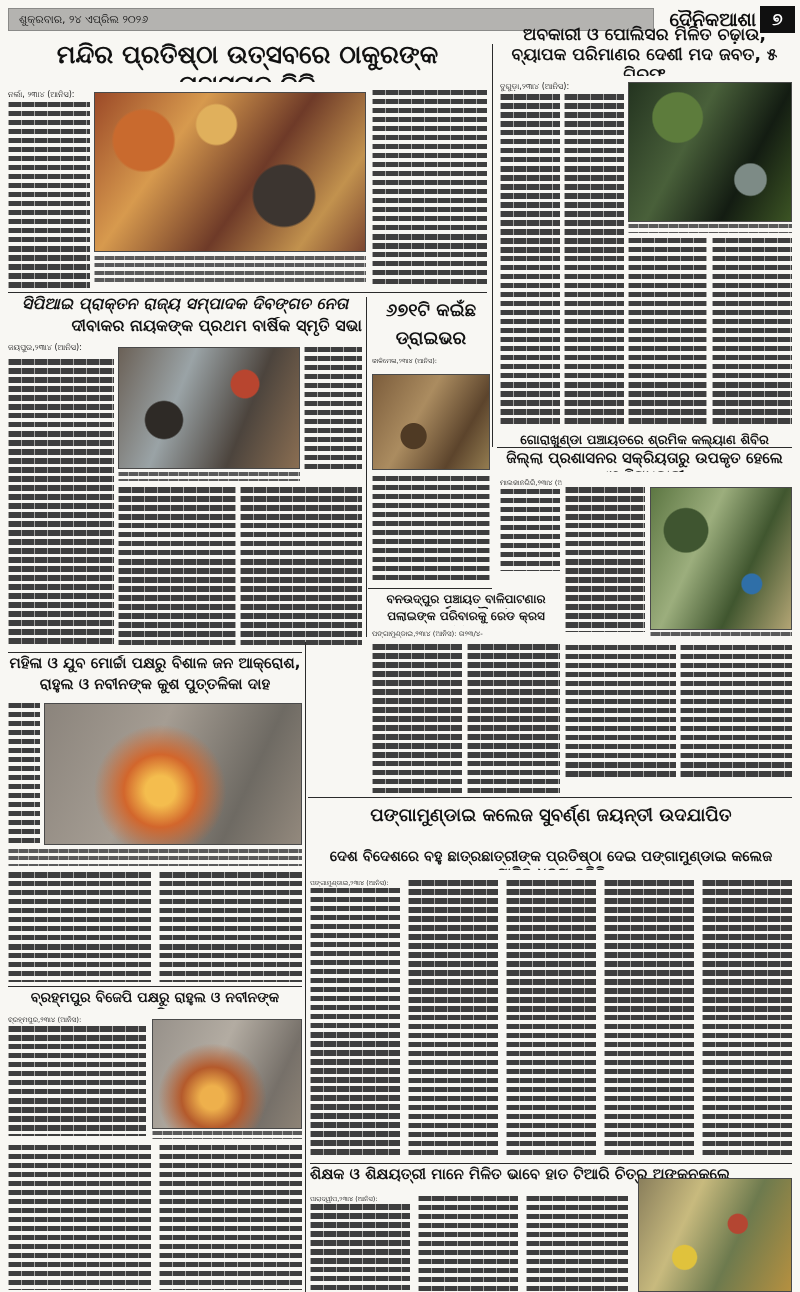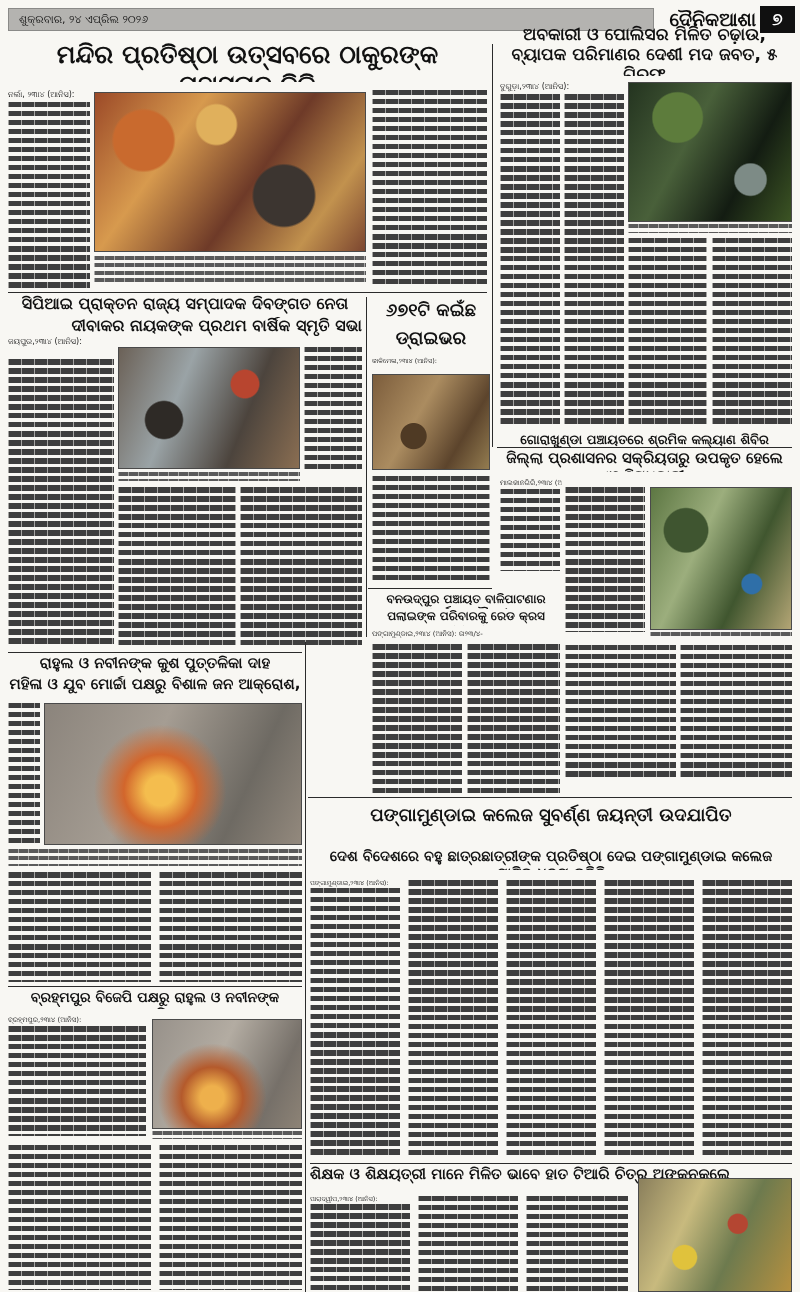--- a/index.html
+++ b/index.html
@@ -87,23 +87,23 @@
   <div class="abs tx" style="left:3px;top:70px;width:60px;height:333px;"></div>
   <div class="abs tx" style="left:67px;top:70px;width:60px;height:333px;"></div>
   <div class="abs ph ph-raid" style="left:131px;top:58px;width:164px;height:140px;"></div>
   <div class="abs cap" style="left:131px;top:200px;width:164px;height:9px;"></div>
   <div class="abs tx" style="left:131px;top:214px;width:79px;height:189px;"></div>
   <div class="abs tx" style="left:215px;top:214px;width:80px;height:189px;"></div>
 </div>
 <div class="hr" style="left:497px;top:447px;width:295px;"></div>
 
 <div class="abs" style="left:8px;top:295px;width:354px;height:353px;">
-  <div class="hl" style="font-size:16px;height:22px;">ସିପିଆଇ ପ୍ରାକ୍ତନ ରାଜ୍ୟ ସମ୍ପାଦକ ଦିବଙ୍ଗତ ନେତା</div>
+  <div class="hl" style="font-size:16px;height:22px;font-style:italic;">ସିପିଆଇ ପ୍ରାକ୍ତନ ରାଜ୍ୟ ସମ୍ପାଦକ ଦିବଙ୍ଗତ ନେତା</div>
   <div class="hl" style="font-size:16px;height:22px;text-align:right;">ଦୀବାକର ନାୟକଙ୍କ ପ୍ରଥମ ବାର୍ଷିକ ସ୍ମୃତି ସଭା</div>
-  <div class="abs by" style="left:0;top:42px;width:106px;">ଜୟପୁର,୨୩ା୪ (ଆନିସ):</div>
+  <div class="abs by" style="left:0;top:48px;width:106px;">ଜୟପୁର,୨୩ା୪ (ଆନିସ):</div>
   <div class="abs tx" style="left:0;top:64px;width:106px;height:286px;"></div>
   <div class="abs ph ph-meeting" style="left:110px;top:52px;width:182px;height:122px;"></div>
   <div class="abs tx" style="left:296px;top:52px;width:58px;height:122px;"></div>
   <div class="abs cap" style="left:110px;top:177px;width:182px;height:9px;"></div>
   <div class="abs tx" style="left:110px;top:192px;width:118px;height:158px;"></div>
   <div class="abs tx" style="left:232px;top:192px;width:122px;height:158px;"></div>
 </div>
 <div class="vr" style="left:366px;top:297px;height:340px;"></div>
 <div class="hr" style="left:8px;top:652px;width:294px;"></div>
 
@@ -131,22 +131,22 @@
   <div class="abs tx" style="left:3px;top:57px;width:60px;height:82px;"></div>
   <div class="abs tx" style="left:68px;top:55px;width:80px;height:145px;"></div>
   <div class="abs ph ph-camp" style="left:153px;top:55px;width:142px;height:143px;"></div>
   <div class="abs cap" style="left:153px;top:200px;width:142px;height:8px;"></div>
   <div class="abs tx" style="left:68px;top:213px;width:111px;height:132px;"></div>
   <div class="abs tx" style="left:183px;top:213px;width:112px;height:132px;"></div>
 </div>
 <div class="hr" style="left:308px;top:797px;width:484px;"></div>
 
 <div class="abs" style="left:8px;top:655px;width:294px;height:328px;">
+  <div class="hl" style="font-size:15px;height:21px;">ମହିଳା ଓ ଯୁବ ମୋର୍ଚ୍ଚା ପକ୍ଷରୁ ବିଶାଳ ଜନ ଆକ୍ରୋଶ,</div>
   <div class="hl" style="font-size:15px;height:21px;">ରାହୁଲ ଓ ନବୀନଙ୍କ କୁଶ ପୁତ୍ତଳିକା ଦାହ</div>
-  <div class="hl" style="font-size:15px;height:21px;">ମହିଳା ଓ ଯୁବ ମୋର୍ଚ୍ଚା ପକ୍ଷରୁ ବିଶାଳ ଜନ ଆକ୍ରୋଶ,</div>
   <div class="abs tx" style="left:0;top:48px;width:32px;height:142px;"></div>
   <div class="abs ph ph-fire1" style="left:36px;top:48px;width:258px;height:142px;"></div>
   <div class="abs cap" style="left:0;top:194px;width:294px;height:17px;"></div>
   <div class="abs tx" style="left:0;top:217px;width:143px;height:110px;"></div>
   <div class="abs tx" style="left:151px;top:217px;width:143px;height:110px;"></div>
 </div>
 <div class="hr" style="left:8px;top:986px;width:294px;"></div>
 <div class="vr" style="left:305px;top:642px;height:650px;"></div>
 
 <div class="abs" style="left:8px;top:989px;width:294px;height:303px;">

